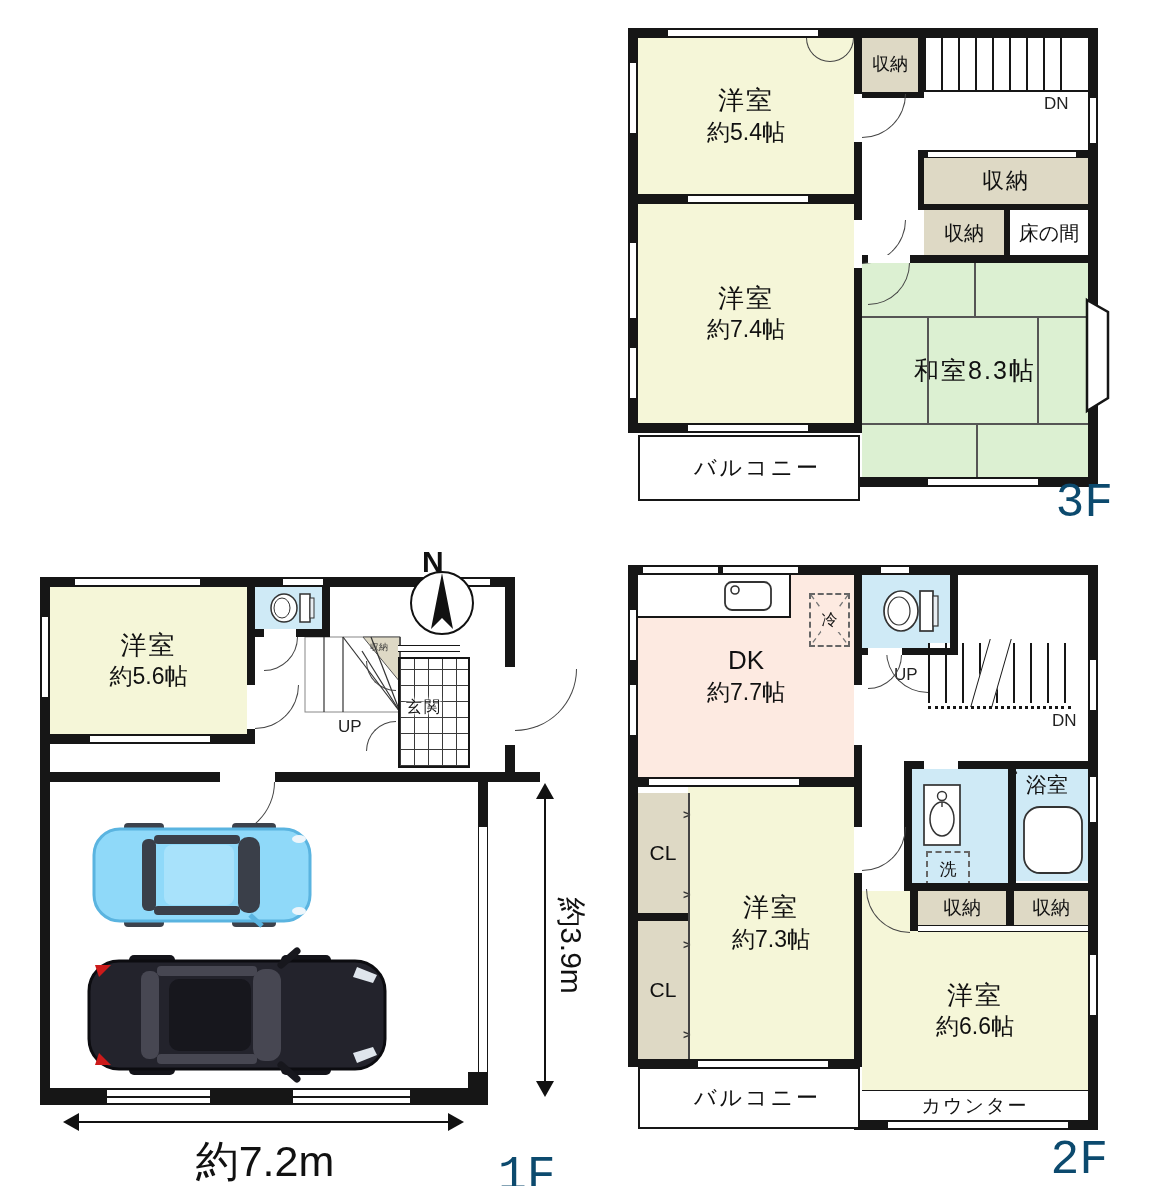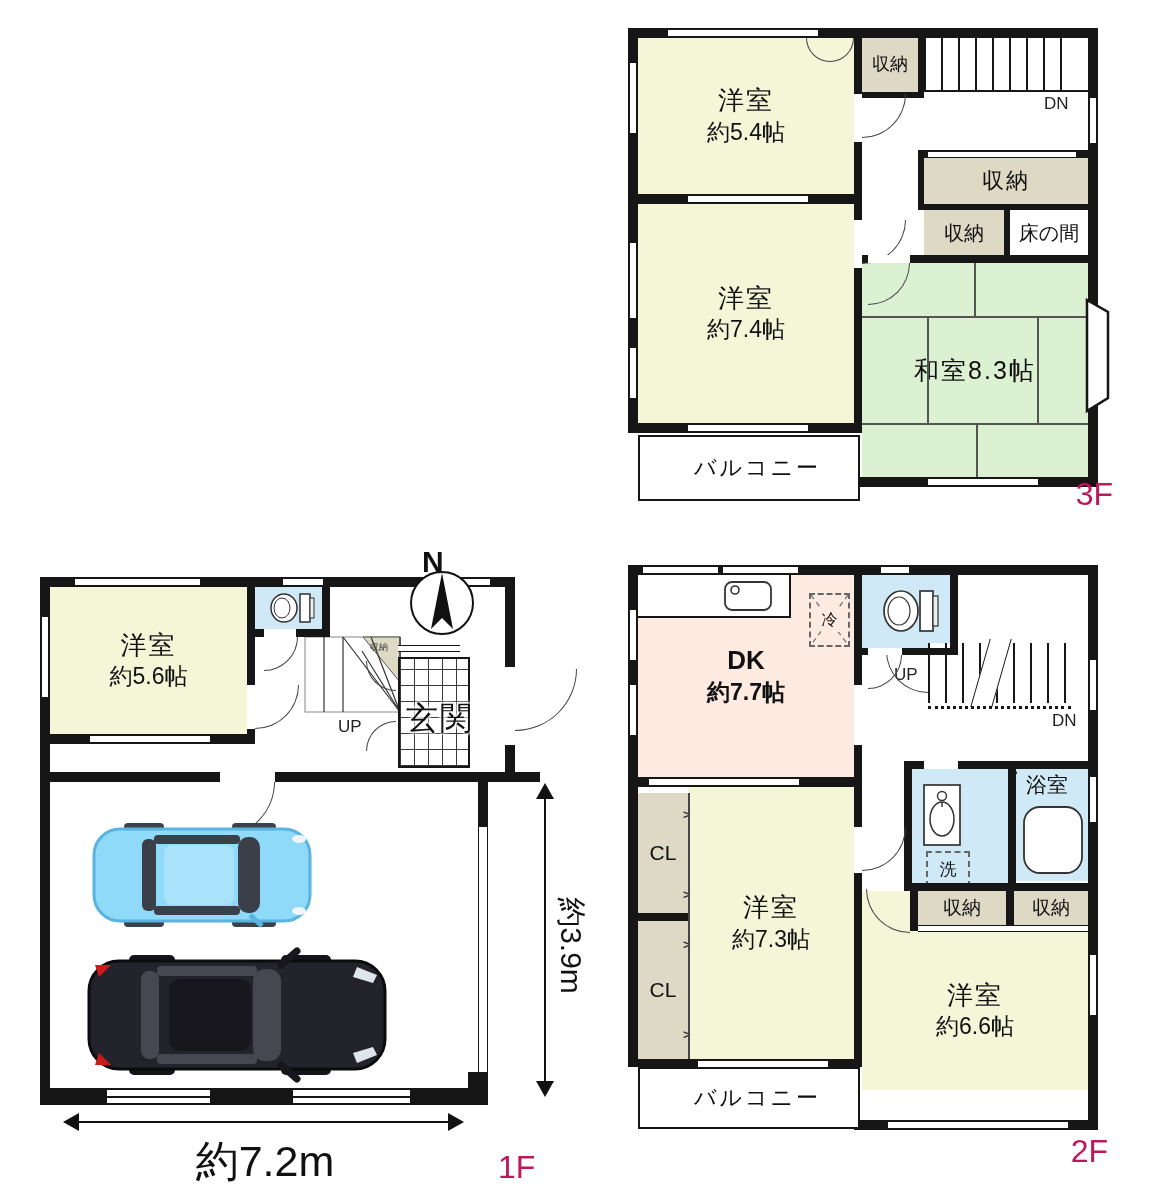--- a/index.html
+++ b/index.html
@@ -9,48 +9,48 @@
   .plan{position:absolute;}
   .wall{position:absolute;background:#161616;}
   .gap{position:absolute;background:#ffffff;}
   .room{position:absolute;display:flex;flex-direction:column;justify-content:center;align-items:center;
         text-align:center;line-height:1.3;box-sizing:border-box;}
   .rname{font-size:26px;letter-spacing:2px;}
   .rsize{font-size:23px;}
   .lab{position:absolute;white-space:nowrap;}
   .yellow{background:#f5f6d8;}
   .green{background:#dcf0d2;}
-  .pink{background:#fdeae1;font-weight:bold;}
+  .pink{background:#fdeae1;}
   .blue{background:#cfeaf6;}
   .beige{background:#ded9c5;}
   .winh{position:absolute;height:10px;background:#fff;border-top:2px solid #161616;border-bottom:2px solid #161616;box-sizing:border-box;}
   .winv{position:absolute;width:10px;background:#fff;border-left:2px solid #161616;border-right:2px solid #161616;box-sizing:border-box;}
   .thinwin{height:7px !important;border-top-width:1.5px !important;border-bottom-width:1.5px !important;}
   .stairsH{position:absolute;background:repeating-linear-gradient(90deg,#161616 0 1.8px,#ffffff 1.8px 17px);}
   .balcony{position:absolute;border:2.5px solid #161616;background:#fff;display:flex;align-items:center;justify-content:center;box-sizing:border-box;padding-left:17px;}
   .balab{font-size:22px;letter-spacing:3px;}
   .arc{position:absolute;box-sizing:border-box;}
   .dashedbox{position:absolute;border:2px dashed #666;box-sizing:border-box;display:flex;align-items:center;justify-content:center;}
   .tile{position:absolute;border:2px solid #161616;box-sizing:border-box;background:
         repeating-linear-gradient(0deg,#3a3a3a 0 1.3px,transparent 1.3px 16px),
         repeating-linear-gradient(90deg,#3a3a3a 0 1.3px,transparent 1.3px 14px),#fff;}
   .tl{position:absolute;background:#555;}
-  .floorlab{position:absolute;font-size:32px;color:#be185d;}
+  .floorlab{position:absolute;font-size:48px;color:#0c4a6e;font-family:Liberation Mono, monospace;}
   .updn{position:absolute;font-size:17px;color:#222;}
   .chev{position:absolute;font-size:13px;color:#333;font-weight:bold;}
   .shutter{position:absolute;height:17px;box-sizing:border-box;background:#fff;
            border-top:2px solid #161616;border-bottom:2px solid #161616;}
   .shutter:after{content:"";position:absolute;left:0;right:0;top:6px;height:2px;background:#161616;}
   .dimline{position:absolute;background:#111;}
   .dimlab{position:absolute;font-size:32px;color:#111;white-space:nowrap;}
   .arrowU{position:absolute;width:0;height:0;border-left:9px solid transparent;border-right:9px solid transparent;border-bottom:16px solid #111;}
   .arrowD{position:absolute;width:0;height:0;border-left:9px solid transparent;border-right:9px solid transparent;border-top:16px solid #111;}
   .arrowL{position:absolute;width:0;height:0;border-top:9px solid transparent;border-bottom:9px solid transparent;border-right:16px solid #111;}
   .arrowR{position:absolute;width:0;height:0;border-top:9px solid transparent;border-bottom:9px solid transparent;border-left:16px solid #111;}
-  .genkan-lab{font-size:32px;letter-spacing:2px;text-shadow:0 0 3px #fff,0 0 3px #fff,0 0 5px #fff,0 0 5px #fff;}
+  .genkan-lab{font-size:16px;letter-spacing:2px;text-shadow:0 0 3px #fff,0 0 3px #fff,0 0 5px #fff,0 0 5px #fff;}
   .tinylab{position:absolute;font-size:9px;color:#333;}
   svg{position:absolute;overflow:visible;}
 </style>
 </head>
 <body>
 
 <div id="canvas">
 
   <div class="plan" style="left:628px;top:28px;width:486px;height:486px;">
 
@@ -249,20 +249,23 @@
     <div class="winh" style="left:253px;top:0;width:28px;"></div>
     <div class="winv" style="left:0;top:45px;height:50px;"></div>
     <div class="winv" style="left:0;top:120px;height:50px;"></div>
     <div class="winh" style="left:21px;top:212px;width:150px;"></div>
     <div class="winv" style="left:460px;top:95px;height:50px;"></div>
     <div class="winv" style="left:460px;top:212px;height:45px;"></div>
     <div class="winv" style="left:460px;top:390px;height:60px;"></div>
     <div class="winh" style="left:70px;top:494px;width:130px;"></div>
     <div class="winh" style="left:260px;top:555px;width:180px;"></div>
 
+    <div class="abs" style="left:234px;top:525px;width:226px;height:30px;background:#fff;border-top:1.5px solid #161616;box-sizing:border-box;display:flex;align-items:center;justify-content:center;">
+      <span style="font-size:19px;letter-spacing:2px;">カウンター</span>
+    </div>
 
     <div class="balcony" style="left:10px;top:502px;width:222px;height:62px;">
       <span class="balab">バルコニー</span>
     </div>
     <div class="floorlab" style="left:410px;top:568px;width:70px;text-align:right;">2F</div>
   </div>
 
   <div class="plan" style="left:40px;top:577px;width:560px;height:609px;">
 
     <div class="room yellow" style="left:10px;top:10px;width:197px;height:147px;">

